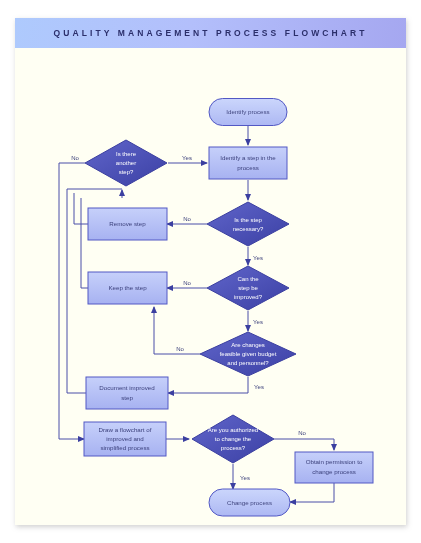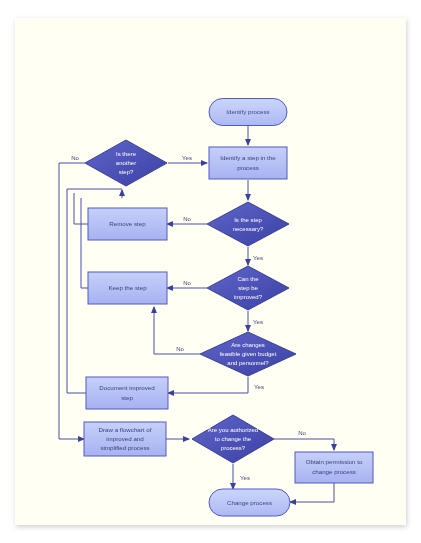--- a/index.html
+++ b/index.html
@@ -45,20 +45,23 @@
   .conn{fill:none;stroke:#4a4fa8;stroke-width:1;}
   .shape-box{stroke:#5258c4;stroke-width:1;}
   .shape-dia{stroke:#3b3fa0;stroke-width:1;}
   .shape-term{stroke:#5258c4;stroke-width:1;}
 </style>
 </head>
 <body>
 
 <div id="page-card">
 
+  <div id="header-bar">
+    <div id="header-title">QUALITY MANAGEMENT PROCESS FLOWCHART</div>
+  </div>
 
   <div id="canvas-area">
     <svg width="391" height="477" viewBox="0 0 391 477">
       <defs>
         <linearGradient id="gradProcess" x1="0" y1="0" x2="0" y2="1">
           <stop offset="0%" stop-color="#c6d0fa"></stop>
           <stop offset="100%" stop-color="#a7b2f1"></stop>
         </linearGradient>
         <linearGradient id="gradTerm" x1="0" y1="0" x2="0" y2="1">
           <stop offset="0%" stop-color="#cbd6fc"></stop>

